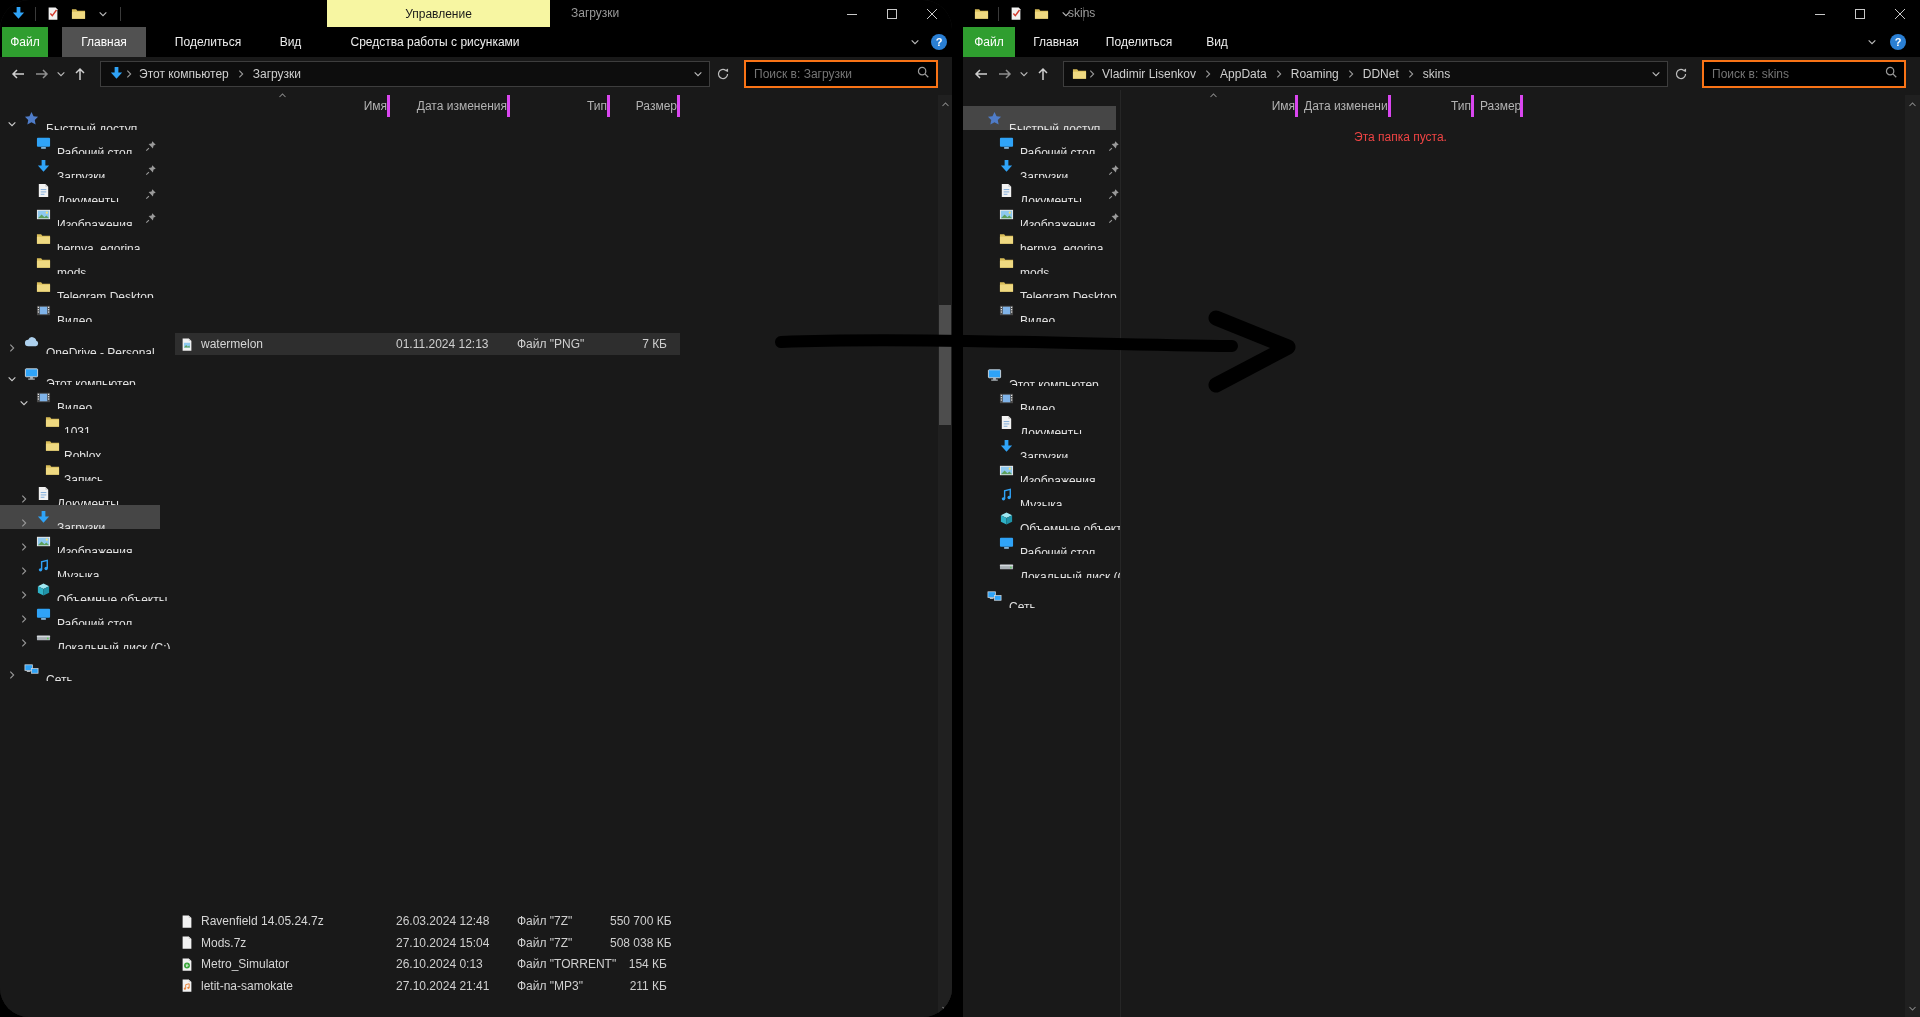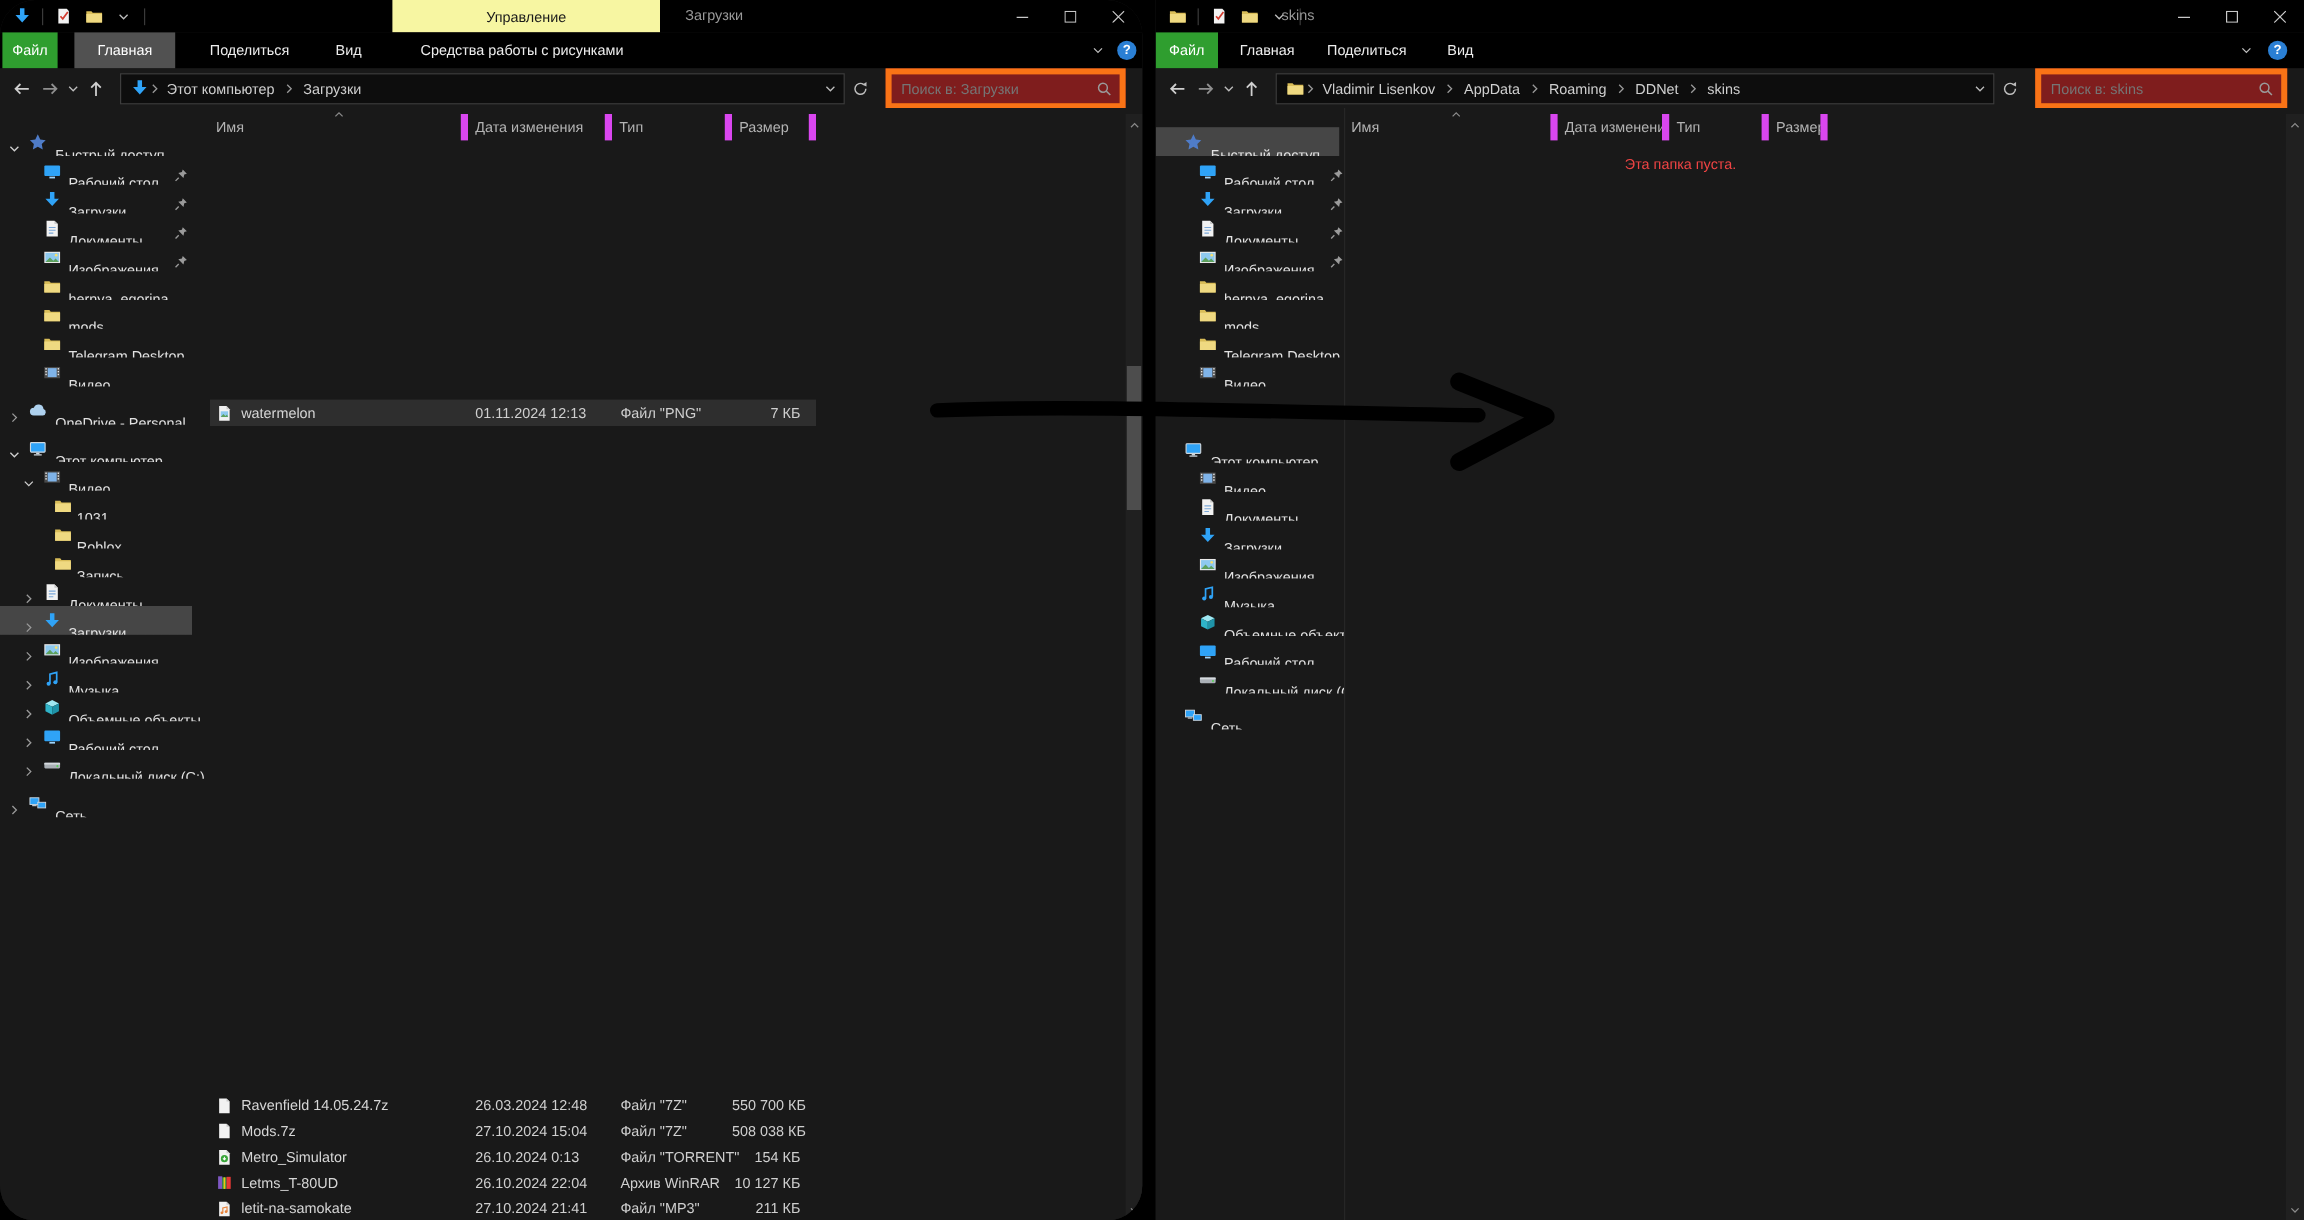--- a/index.html
+++ b/index.html
@@ -35,21 +35,21 @@
   .addr-row{position:relative;height:33px;background:#191919;display:flex;align-items:center;padding-left:6px;}
   .navbtn{width:24px;height:24px;display:flex;align-items:center;justify-content:center;flex:0 0 auto;}
   .navbtn.small{width:14px;}
   .addr-field{flex:1 1 auto;height:24px;margin-left:8px;background:#0d0d0d;border:1px solid #3d3d3d;
               display:flex;align-items:center;padding:0 4px 0 7px;overflow:hidden;color:#cfcfcf;}
   .addr-crumbs{display:flex;align-items:center;gap:2px;flex:1 1 auto;overflow:hidden;white-space:nowrap;}
   .crumb{padding:0 5px;}
   .crumb-sep{width:10px;height:10px;display:inline-flex;}
   .addr-chev{width:12px;height:12px;flex:0 0 auto;margin-left:auto;}
   .refreshbtn{width:26px;height:24px;display:flex;align-items:center;justify-content:center;flex:0 0 auto;}
-  .search-field{height:24px;background:#7f1d1d;border:5px solid #f97316;display:flex;align-items:center;
+  .search-field{height:24px;background:#000000;border:2px solid #f97316;display:flex;
                 margin-left:8px;margin-right:14px;flex:0 0 auto;}
   #win-left .search-field{width:190px;} #win-right .search-field{width:200px;}
   .search-field input{flex:1;background:transparent;border:0;outline:none;color:#8f8f8f;
                       font-family:"Liberation Sans",sans-serif;font-size:12px;padding:0 0 0 8px;}
   .search-ic{width:20px;height:20px;display:flex;align-items:center;justify-content:center;margin-right:3px;}
 
   
   .content{position:absolute;top:90px;left:0;right:0;bottom:0;background:#191919;}
   .sidebar{position:absolute;left:0;top:0;bottom:0;padding-top:16px;overflow:hidden;}
   #win-left .sidebar{width:172px;} #win-right .sidebar{width:157px;}
@@ -64,21 +64,21 @@
   .i2 .sic{left:45px;} .i2 .lbl{left:64px;}
   .pin{position:absolute;left:145px;top:6px;width:12px;height:12px;}
 
   .file-area{position:absolute;top:0;bottom:0;}
   #win-left .file-area{left:175px;right:14px;}
   #win-right .file-area{left:157px;right:15px;border-left:1px solid #262626;}
   .cols{display:grid;}
   #win-left .cols{grid-template-columns:215px 120px 100px 70px;}
   #win-right .cols{grid-template-columns:177px 93px 83px 49px;}
   .hdr-row{position:absolute;top:5px;left:0;height:22px;}
-  .hcell{height:22px;line-height:22px;color:#b3b3b3;border-right:6px solid #d946ef;padding-left:6px;overflow:hidden;white-space:nowrap;}
+  .hcell{height:22px;line-height:22px;color:#b3b3b3;border-right:3px solid #d946ef;padding-left:6px;overflow:hidden;white-space:nowrap;text-align:right;}
   .hcell:first-child{padding-left:5px;}
   .sort-ind{position:absolute;top:-1px;width:10px;height:8px;}
   #win-left .sort-ind{left:103px;} #win-right .sort-ind{left:88px;}
 
   .rows-mid{position:absolute;top:243px;left:0;}
   .rows-bottom{position:absolute;top:820px;left:0;}
   .file-row{height:22px;align-items:center;color:#d6d6d6;white-space:nowrap;}
   .rows-bottom .file-row{height:21.6px;}
   .file-row.hl{background:#2e2e2e;}
   .c-name{display:flex;align-items:center;gap:7px;padding-left:5px;overflow:hidden;height:100%;}
@@ -543,36 +543,20 @@
                 <span>Metro_Simulator</span>
               </div>
               <div class="c-date">26.10.2024 0:13</div>
               <div class="c-type">Файл "TORRENT"</div>
               <div class="c-size">154 КБ</div>
             </div>
             <div class="file-row cols">
               <div class="c-name">
                 <span class="fic">
                   <svg viewBox="0 0 16 16" width="14" height="15">
-                    <rect x="2" y="2" width="4" height="12" fill="#7e57c2"></rect>
-                    <rect x="6" y="3" width="4" height="11" fill="#43a047"></rect>
-                    <rect x="10" y="2.5" width="4" height="11.5" fill="#e53935"></rect>
-                    <rect x="7.3" y="3" width="1.4" height="11" fill="#f1c40f"></rect>
-                  </svg>
-                </span>
-                <span>Letms_T-80UD</span>
-              </div>
-              <div class="c-date">26.10.2024 22:04</div>
-              <div class="c-type">Архив WinRAR</div>
-              <div class="c-size">10 127 КБ</div>
-            </div>
-            <div class="file-row cols">
-              <div class="c-name">
-                <span class="fic">
-                  <svg viewBox="0 0 16 16" width="14" height="15">
                     <path d="M3 1h7l3 3v11H3z" fill="#f2f2f2"></path>
                     <path d="M10 1l3 3h-3z" fill="#c9c9c9"></path>
                     <path d="M6.5 11.5V7l4-1v4.5" stroke="#e8833a" stroke-width="1.1" fill="none"></path>
                     <circle cx="5.6" cy="11.6" r="1.3" fill="#e8833a"></circle>
                     <circle cx="9.6" cy="10.6" r="1.3" fill="#e8833a"></circle>
                   </svg>
                 </span>
                 <span>letit-na-samokate</span>
               </div>
               <div class="c-date">27.10.2024 21:41</div>

